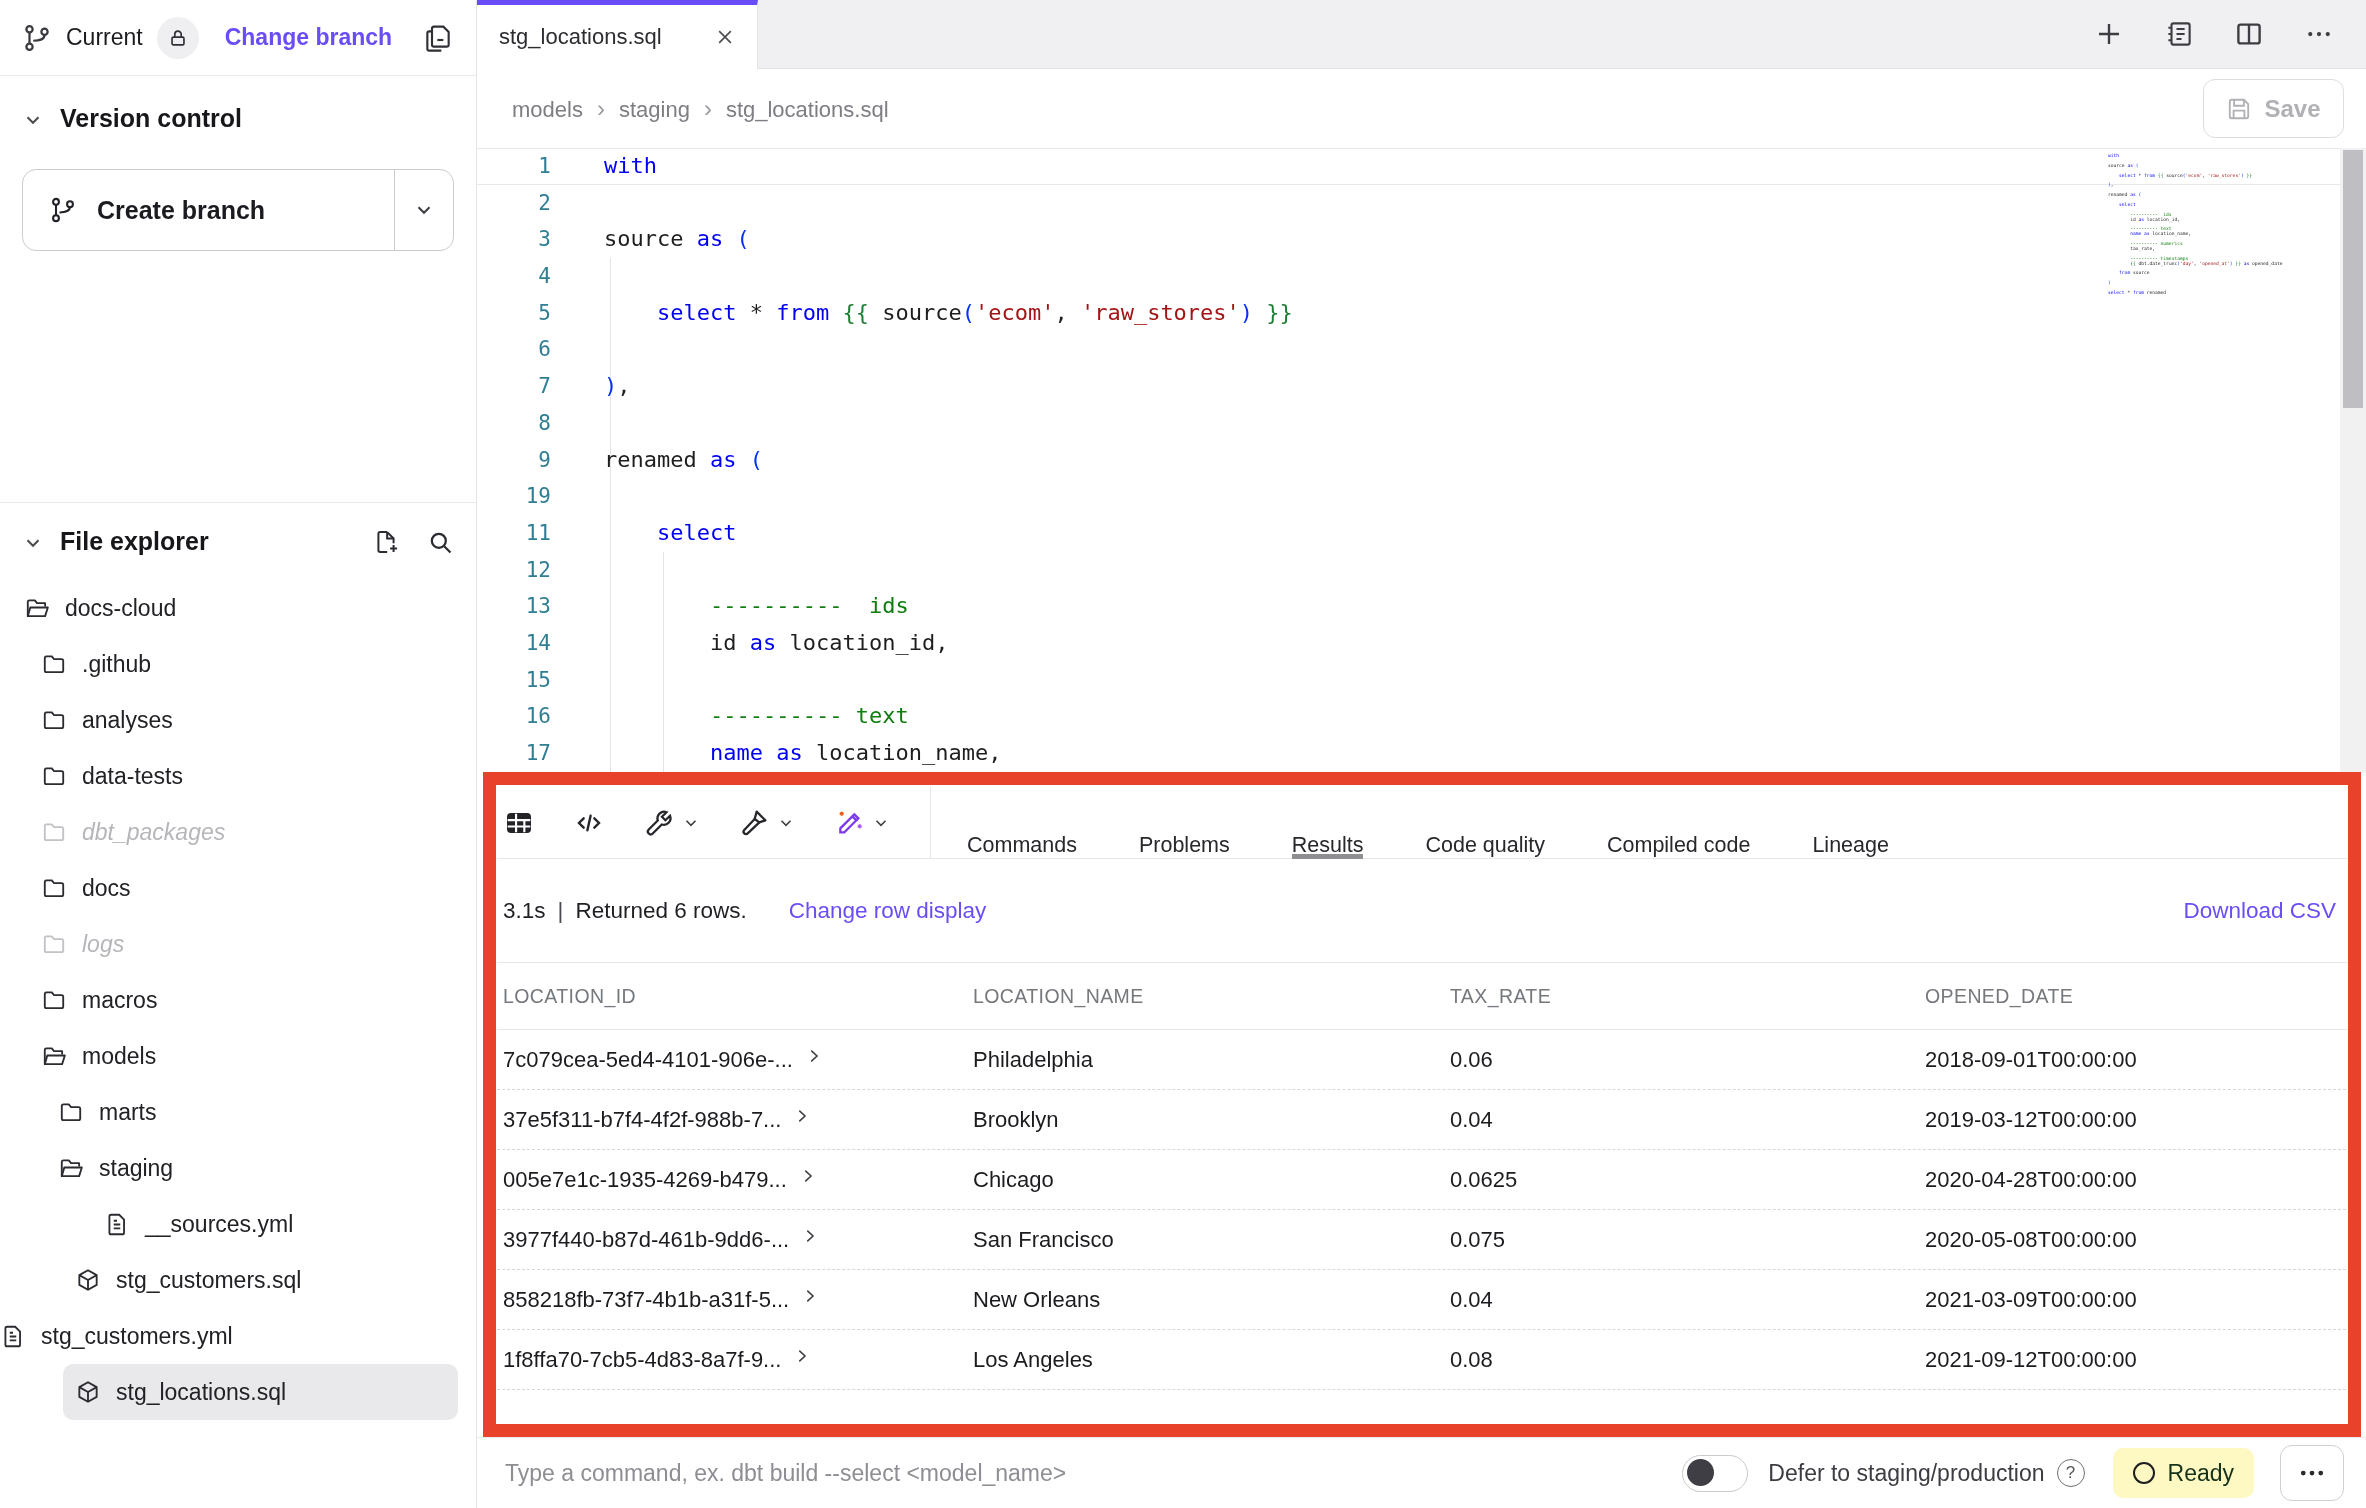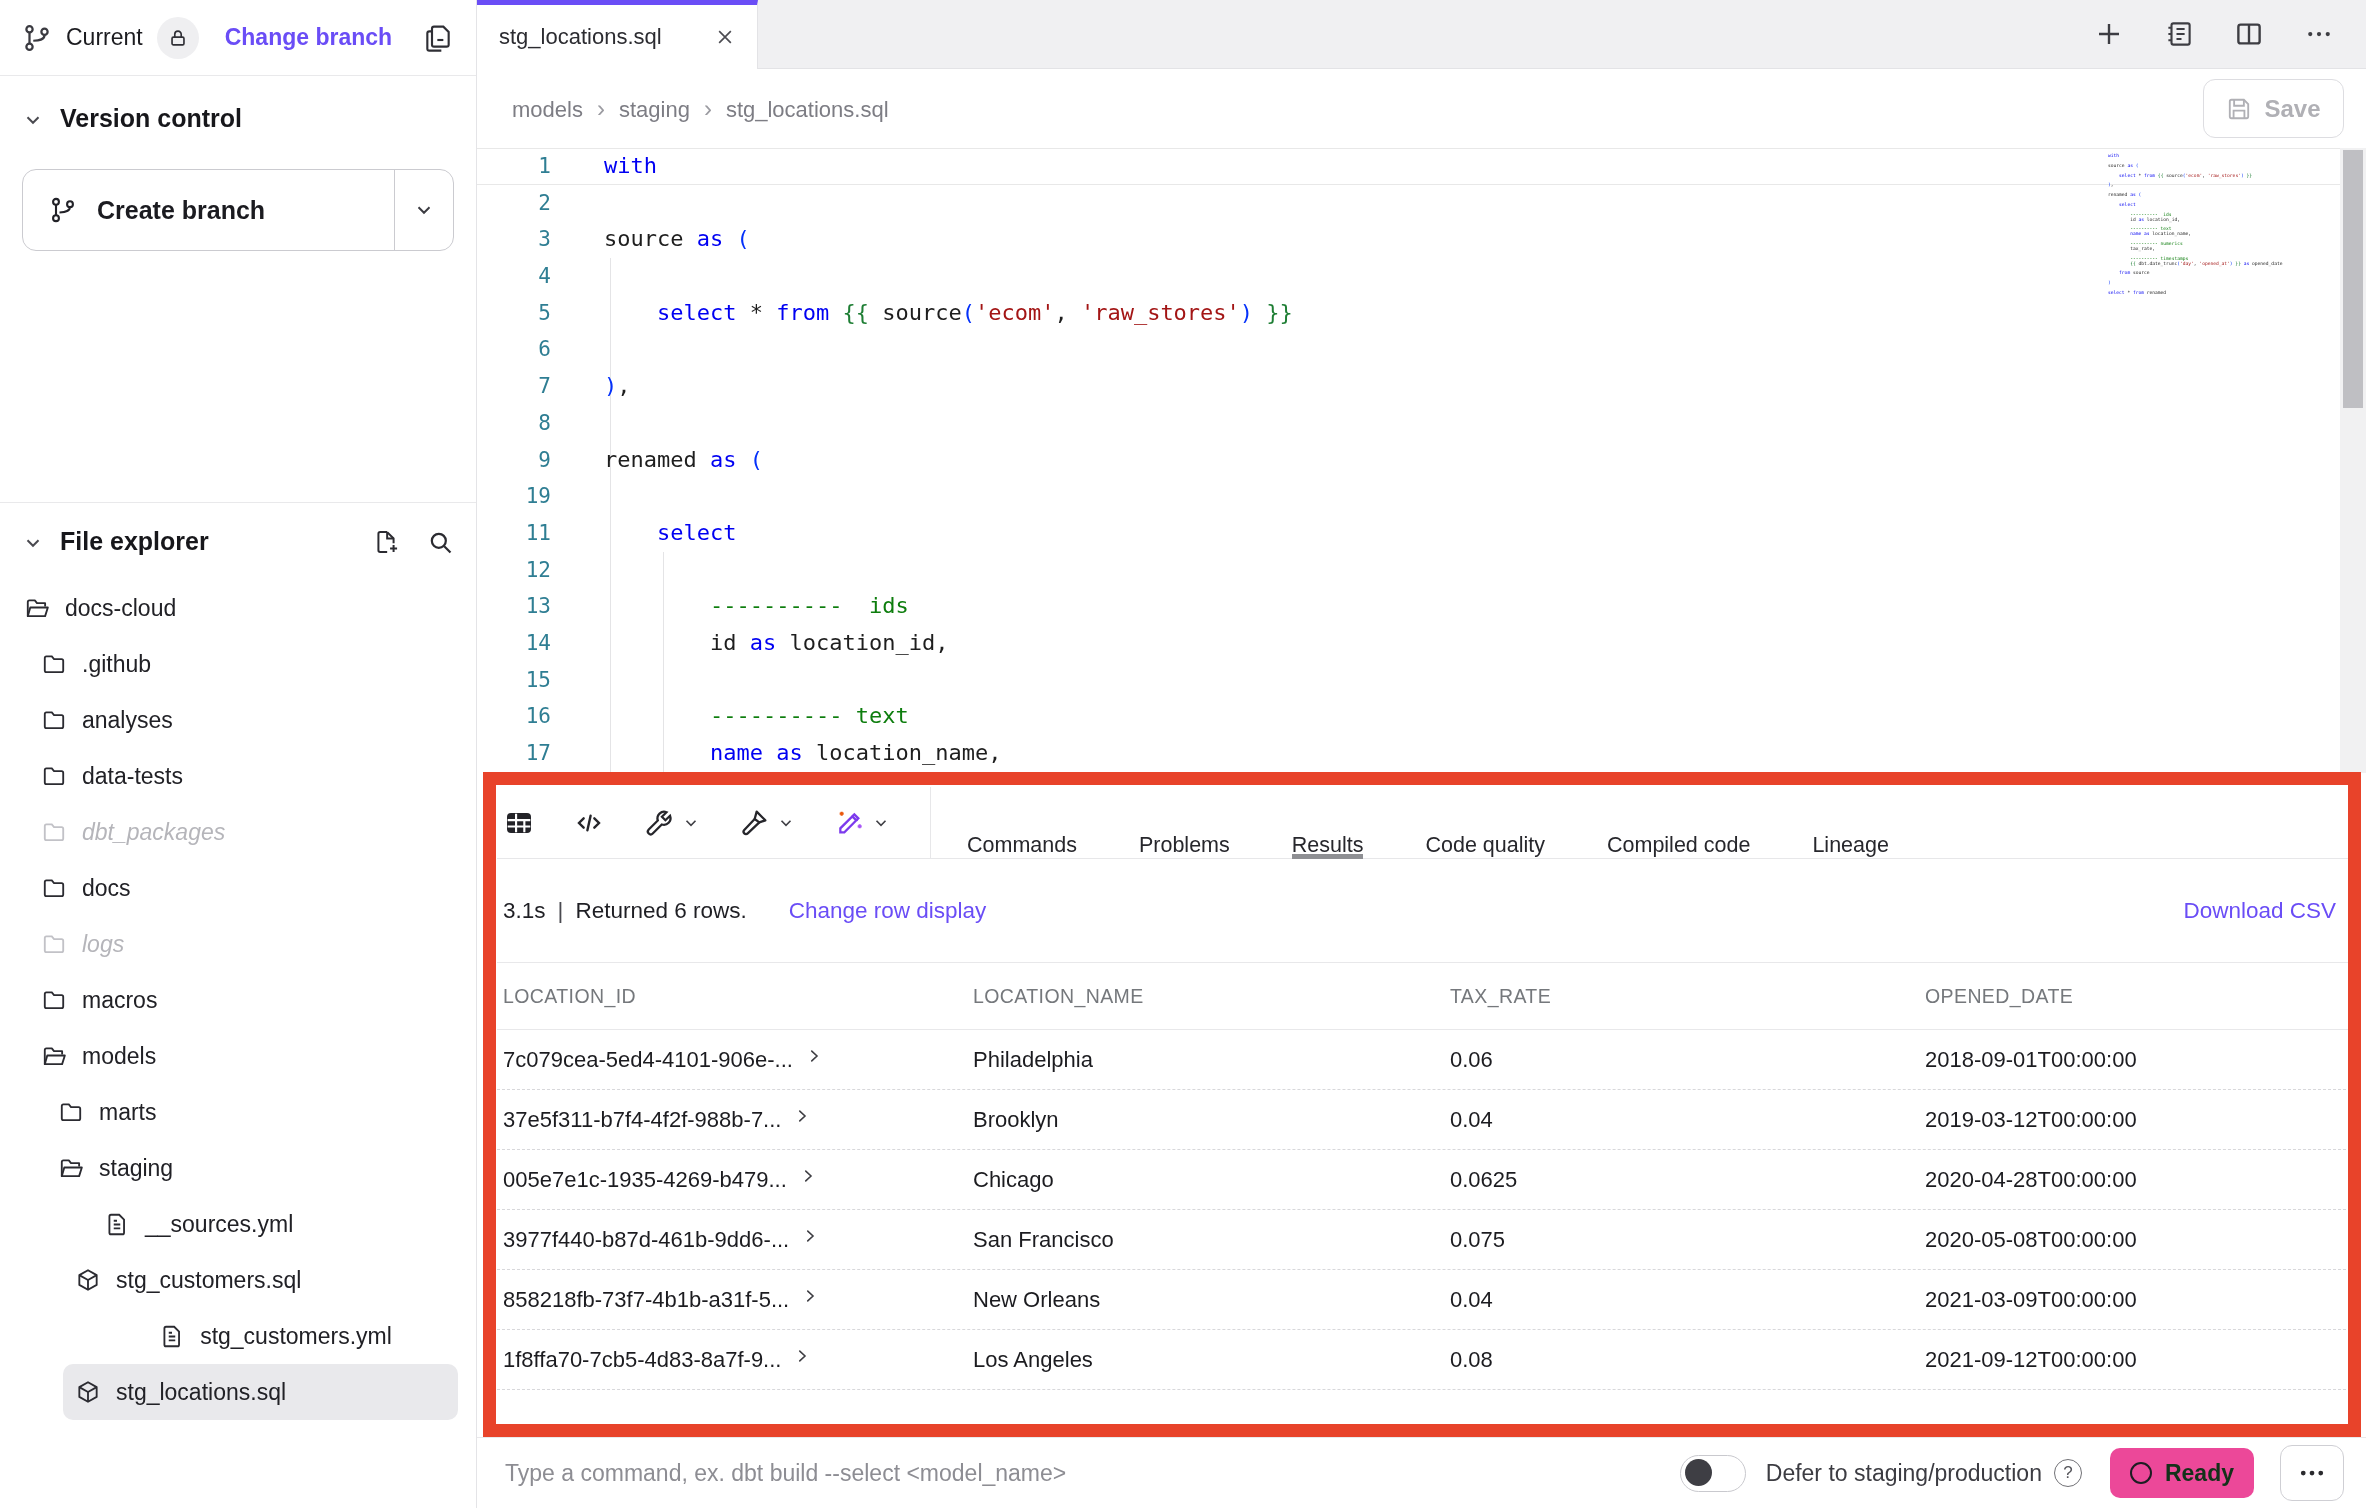--- a/index.html
+++ b/index.html
@@ -90,21 +90,21 @@
   .cell-id svg{width:18px;height:18px;color:#3f3f44;margin-top:-8px;cursor:pointer;flex:none}
 
   
   .cmdbar{height:71px;border-top:1px solid #e9e9eb;display:flex;align-items:center;padding:0 22px 0 26px;background:#fff}
   .cmd-input{flex:1;border:none;outline:none;font-size:23px;color:#2a2a2e;background:transparent;font-family:"Liberation Sans",sans-serif}
   .cmd-input::placeholder{color:#8d8d93}
   .defer-toggle{width:66px;height:37px;border:1.5px solid #c9c9ce;border-radius:20px;position:relative;background:#fff;flex:none;cursor:pointer}
   .defer-knob{position:absolute;left:4px;top:3.2px;width:27px;height:27px;border-radius:50%;background:#3e3e44}
   .defer-label{margin-left:20px;font-size:23px;color:#3c3c42;white-space:nowrap}
   .help{width:28px;height:28px;border:1.7px solid #717176;border-radius:50%;display:flex;align-items:center;justify-content:center;font-size:17px;color:#55555b;margin-left:12px;flex:none;cursor:pointer}
-  .ready{margin-left:28px;background:#ec4899;border-radius:10px;height:50px;display:flex;align-items:center;gap:13px;padding:0 20px;font-size:23px;font-weight:700;color:#14321a;cursor:pointer}
+  .ready{margin-left:28px;background:#fef9c3;border-radius:10px;height:50px;display:flex;align-items:center;gap:13px;padding:0 20px;font-size:23px;font-weight:400;color:#14321a;cursor:pointer}
   .ready-circle{width:22px;height:22px;border:2.4px solid #1d1d22;border-radius:50%}
   .more-btn{margin-left:26px;width:64px;height:56px;border:1.5px solid #cfcfd4;border-radius:12px;display:flex;align-items:center;justify-content:center;color:#2a2a2e;cursor:pointer}
   .more-btn svg{width:30px;height:30px}
 
   .annotation{position:absolute;left:483px;top:772px;width:1878px;height:665px;border:13px solid var(--red);pointer-events:none;z-index:9}
 </style>
 </head>
 <body>
 
 <div class="app">
@@ -279,21 +279,21 @@
           </div>
           <div class="tree-row" style="padding-left: 75px;">
             <span style="display: flex;">
               <svg viewBox="0 0 24 24" fill="none" stroke="currentColor" stroke-width="1.7" stroke-linejoin="round">
                 <path d="M12 3l8 4.5v9L12 21l-8-4.5v-9z"></path>
                 <path d="M4 7.5l8 4.5 8-4.5M12 12v9"></path>
               </svg>
             </span>
             <span>stg_customers.sql</span>
           </div>
-          <div class="tree-row" style="padding-left: 75px; justify-content: center;">
+          <div class="tree-row" style="">
             <span style="display: flex;">
               <svg viewBox="0 0 24 24" fill="none" stroke="currentColor" stroke-width="1.7">
                 <path d="M6.5 3.5H14l4.5 4.5V20a1.5 1.5 0 0 1-1.5 1.5H6.5A1.5 1.5 0 0 1 5 20V5a1.5 1.5 0 0 1 1.5-1.5z"></path>
                 <path d="M9 9h3M9 12.5h6M9 16h6"></path>
               </svg>
             </span>
             <span>stg_customers.yml</span>
           </div>
           <div class="tree-row selected" style="margin-left: 63px; padding-left: 12px;">
             <span style="display: flex;">

